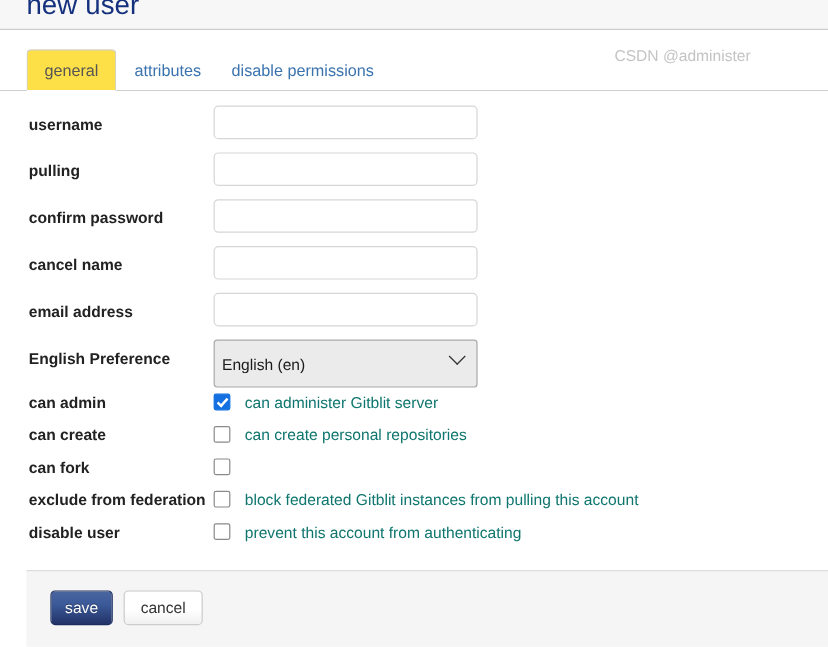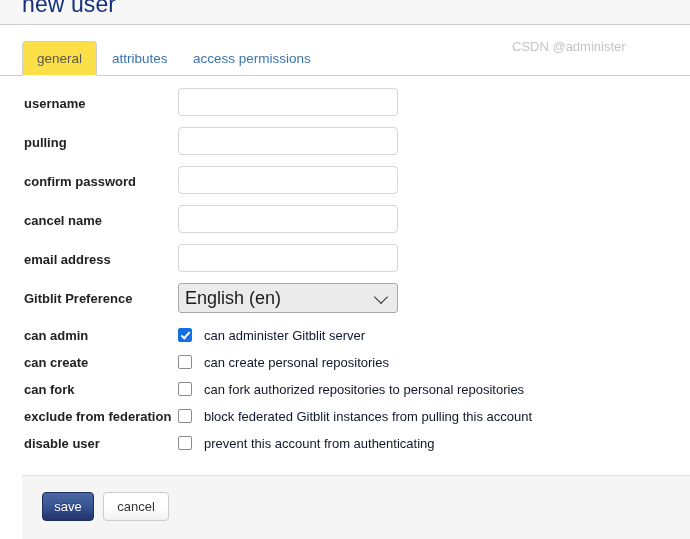--- a/index.html
+++ b/index.html
@@ -111,27 +111,27 @@
     font-size: 13px;
     color: #333333;
     padding: 3px 6px;
     outline: none;
   }
   .lang-select {
     position: absolute;
     left: 178px;
     top: 2px;
     width: 220px;
-    height: 30px;
+    height: 40px;
     box-sizing: border-box;
     border: 1px solid #a9a9a9;
     border-radius: 3px;
     background: #ebebeb;
     font-family: "Liberation Sans", sans-serif;
-    font-size: 18px;
+    font-size: 13px;
     color: #1a1a1a;
     padding: 2px 6px;
     -webkit-appearance: none;
     -moz-appearance: none;
     appearance: none;
     outline: none;
   }
   .select-chevron {
     position: absolute;
     left: 376px;
@@ -190,21 +190,21 @@
     height: 7px;
     border-right: 2px solid #ffffff;
     border-bottom: 2px solid #ffffff;
     transform: rotate(42deg);
   }
   .cb-desc {
     position: absolute;
     left: 204px;
     top: 4px;
     font-size: 13px;
-    color: #0f172a;
+    color: #0f766e;
     white-space: nowrap;
   }
 
   
   #form-footer {
     position: absolute;
     left: 22px;
     top: 475px;
     width: 668px;
     height: 64px;
@@ -256,21 +256,21 @@
 </style>
 </head>
 <body>
 
 <div id="page-header"></div>
 <div id="page-title">new user</div>
 
 <div id="tab-strip">
   <div class="tab active">general</div>
   <div class="tab inactive-1">attributes</div>
-  <div class="tab inactive-2">access permissions</div>
+  <div class="tab inactive-2">disable permissions</div>
 </div>
 
 <div id="form-body">
 
   <div class="field-row" style="top:10px;">
     <div class="field-label">username</div>
     <input class="text-input" type="text" placeholder="" style="">
   </div>
 
   <div class="field-row" style="top:49px;">
@@ -287,21 +287,21 @@
     <div class="field-label">cancel name</div>
     <input class="text-input" type="text" placeholder="" style="">
   </div>
 
   <div class="field-row" style="top:166px;">
     <div class="field-label">email address</div>
     <input class="text-input" type="text" placeholder="" style="">
   </div>
 
   <div class="field-row" style="top:205px;">
-    <div class="field-label">Gitblit Preference</div>
+    <div class="field-label">English Preference</div>
     <select class="lang-select">
       <option>English (en)</option>
     </select>
     <span class="select-chevron"></span>
   </div>
 
   <div class="cb-row" style="top:248px;">
     <div class="cb-label">can admin</div>
     <input class="cb-box" type="checkbox" checked="" style="">
     <div class="cb-desc">can administer Gitblit server</div>
@@ -309,21 +309,20 @@
 
   <div class="cb-row" style="top:275px;">
     <div class="cb-label">can create</div>
     <input class="cb-box" type="checkbox" style="">
     <div class="cb-desc">can create personal repositories</div>
   </div>
 
   <div class="cb-row" style="top:302px;">
     <div class="cb-label">can fork</div>
     <input class="cb-box" type="checkbox" style="">
-    <div class="cb-desc">can fork authorized repositories to personal repositories</div>
   </div>
 
   <div class="cb-row" style="top:329px;">
     <div class="cb-label">exclude from federation</div>
     <input class="cb-box" type="checkbox" style="">
     <div class="cb-desc">block federated Gitblit instances from pulling this account</div>
   </div>
 
   <div class="cb-row" style="top:356px;">
     <div class="cb-label">disable user</div>

